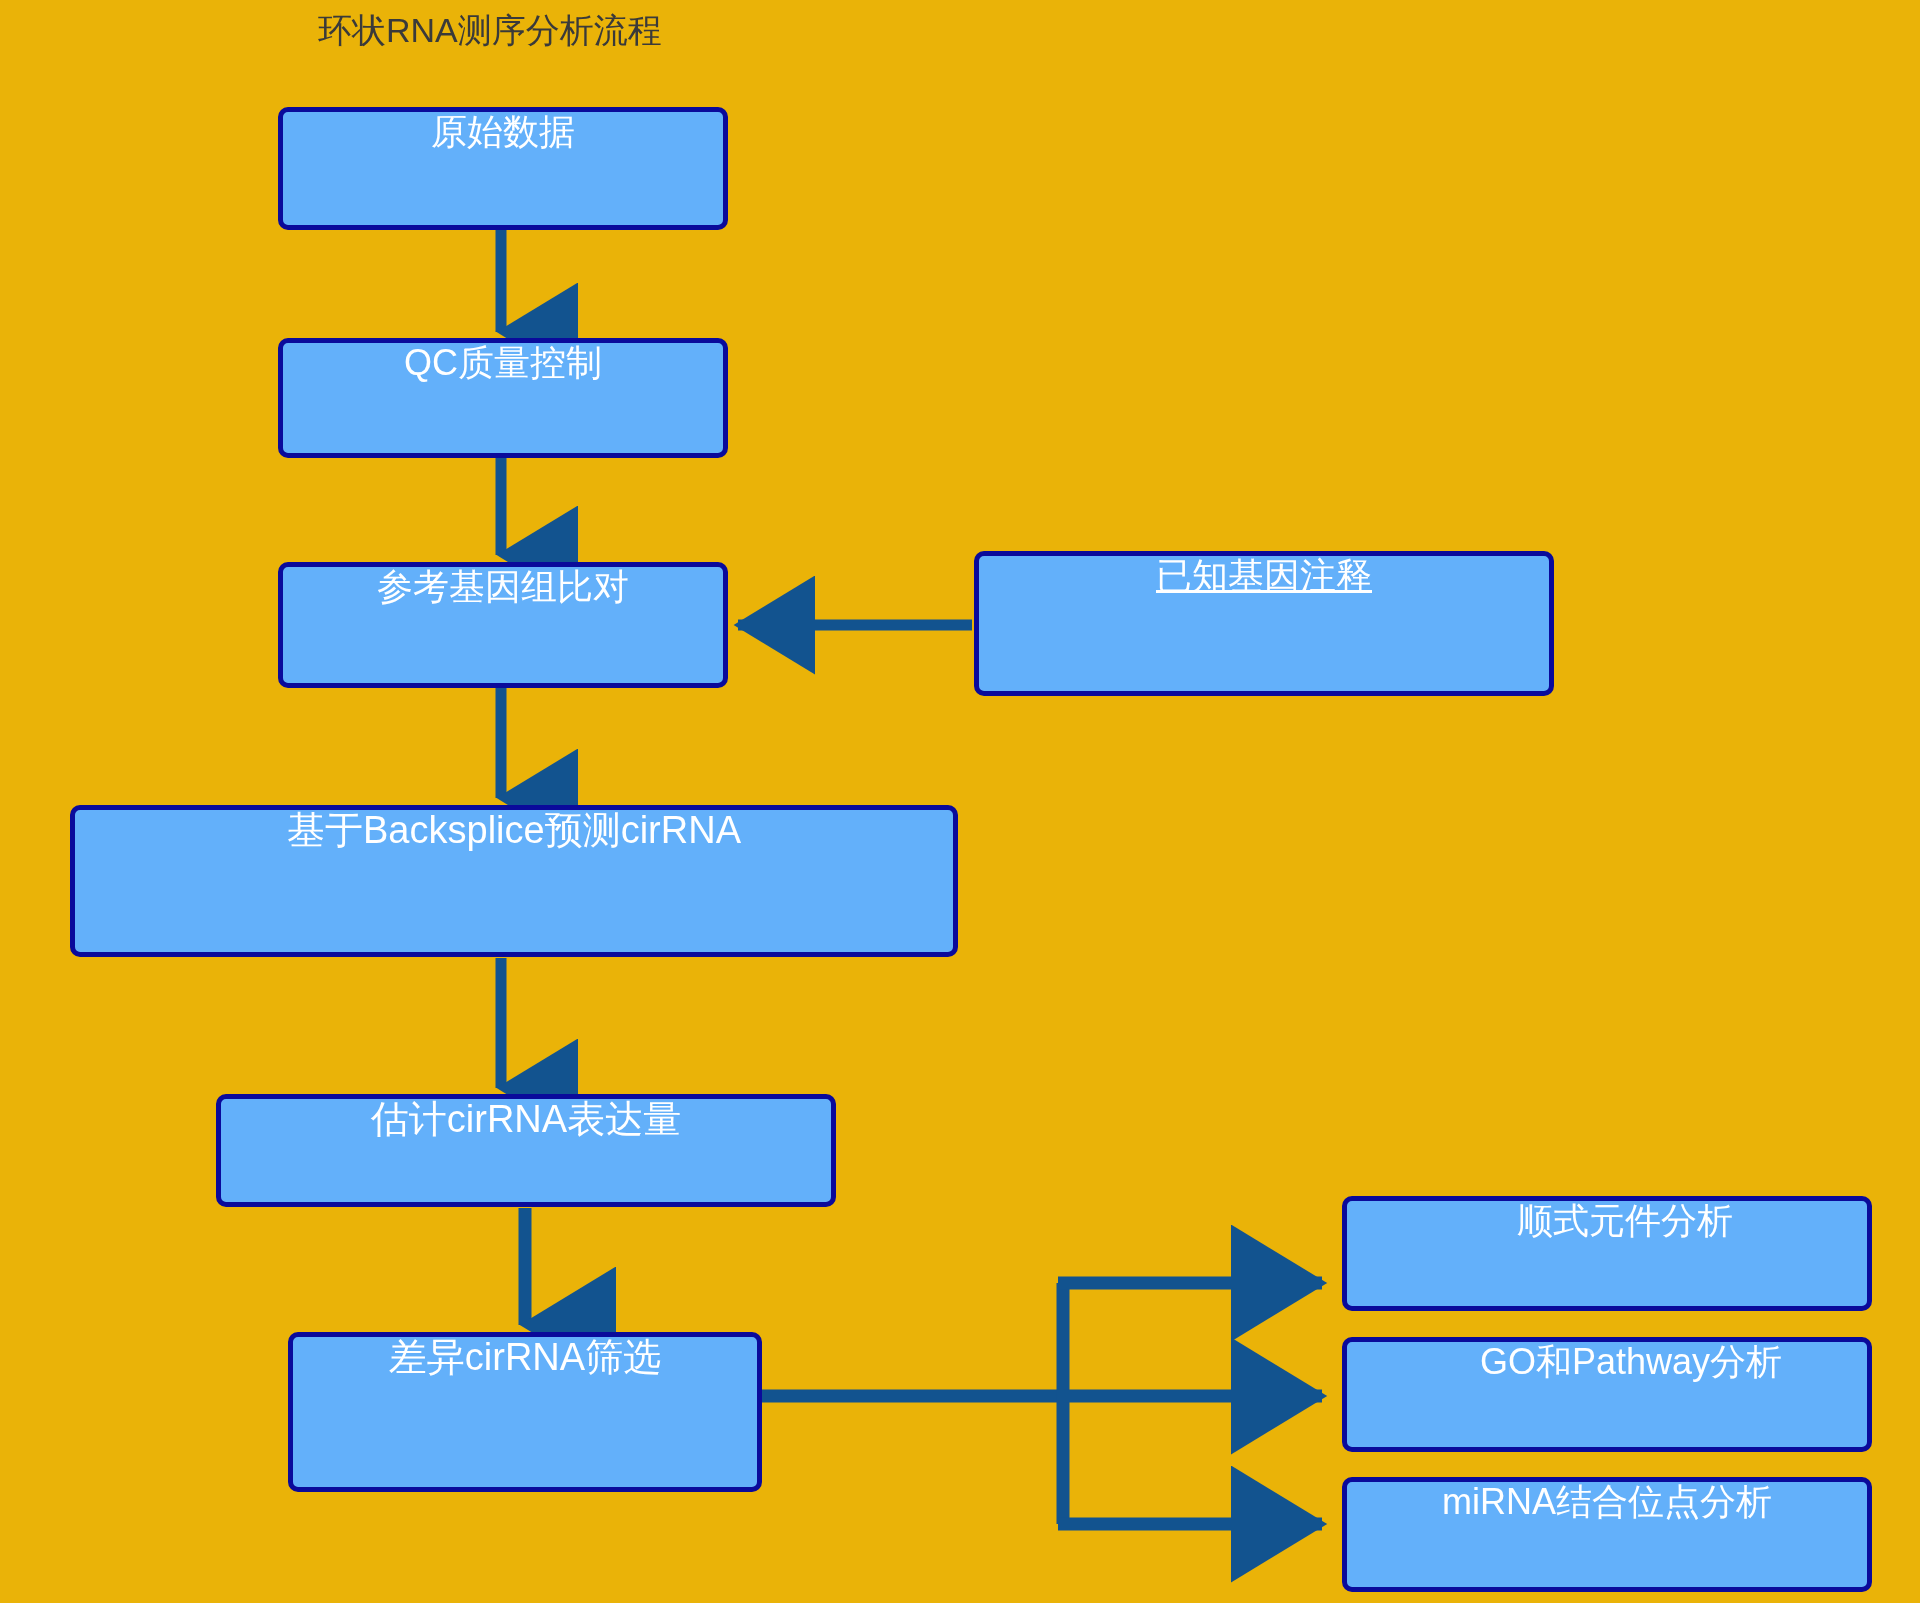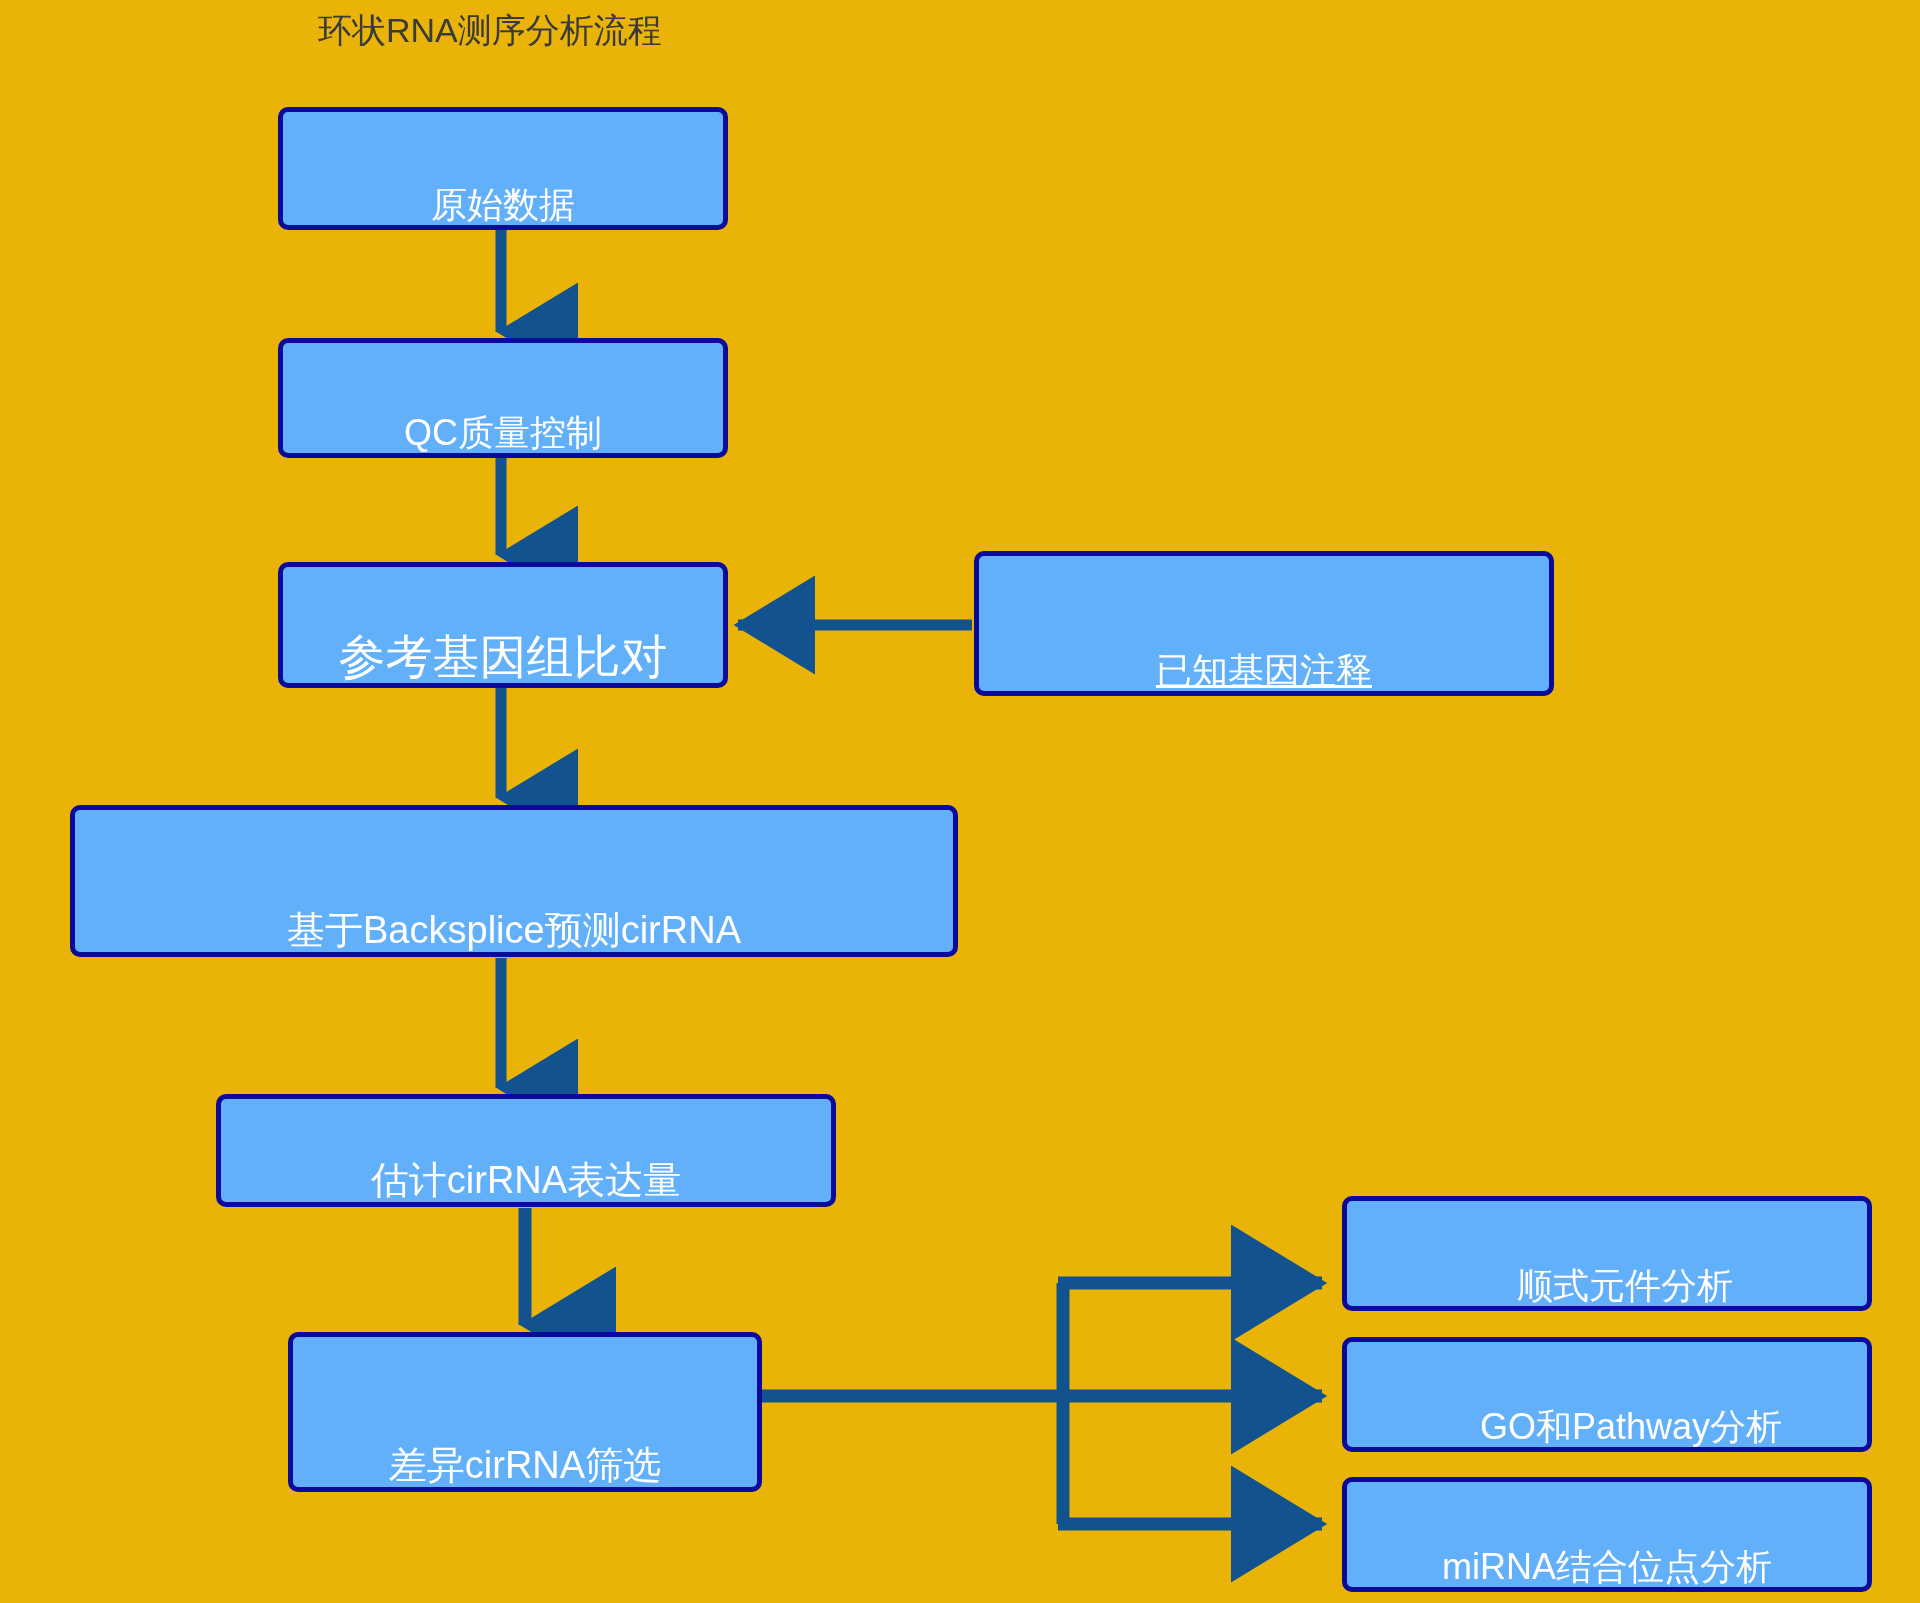--- a/index.html
+++ b/index.html
@@ -38,21 +38,21 @@
     height: 1603px;
     pointer-events: none;
   }
   .node {
     position: absolute;
     box-sizing: border-box;
     background: #63b0fa;
     border: 5px solid #0a0a9b;
     border-radius: 10px;
     display: flex;
-    align-items: flex-end;
+    align-items: flex-start;
     justify-content: center;
     color: #ffffff;
     font-family: "Liberation Sans", "DejaVu Sans", sans-serif;
     font-weight: 400;
     text-align: center;
     line-height: 1.1;
     white-space: nowrap;
   }
   .node-label { display: block; }
 </style>
@@ -99,21 +99,21 @@
   </svg>
 
   <div class="node" style="left:278px; top:107px; width:450px; height:123px; font-size:36px;">
     <span class="node-label">原始数据</span>
   </div>
 
   <div class="node" style="left:278px; top:338px; width:450px; height:120px; font-size:36px;">
     <span class="node-label">QC质量控制</span>
   </div>
 
-  <div class="node" style="left:278px; top:562px; width:450px; height:126px; font-size:47px;">
+  <div class="node" style="left:278px; top:562px; width:450px; height:126px; font-size:36px;">
     <span class="node-label">参考基因组比对</span>
   </div>
 
   <div class="node" style="left:974px; top:551px; width:580px; height:145px; font-size:36px;text-decoration:underline;">
     <span class="node-label">已知基因注释</span>
   </div>
 
   <div class="node" style="left:58px; top:805px; width:888px; height:152px; font-size:38px;margin-left:12px;">
     <span class="node-label">基于Backsplice预测cirRNA</span>
   </div>

